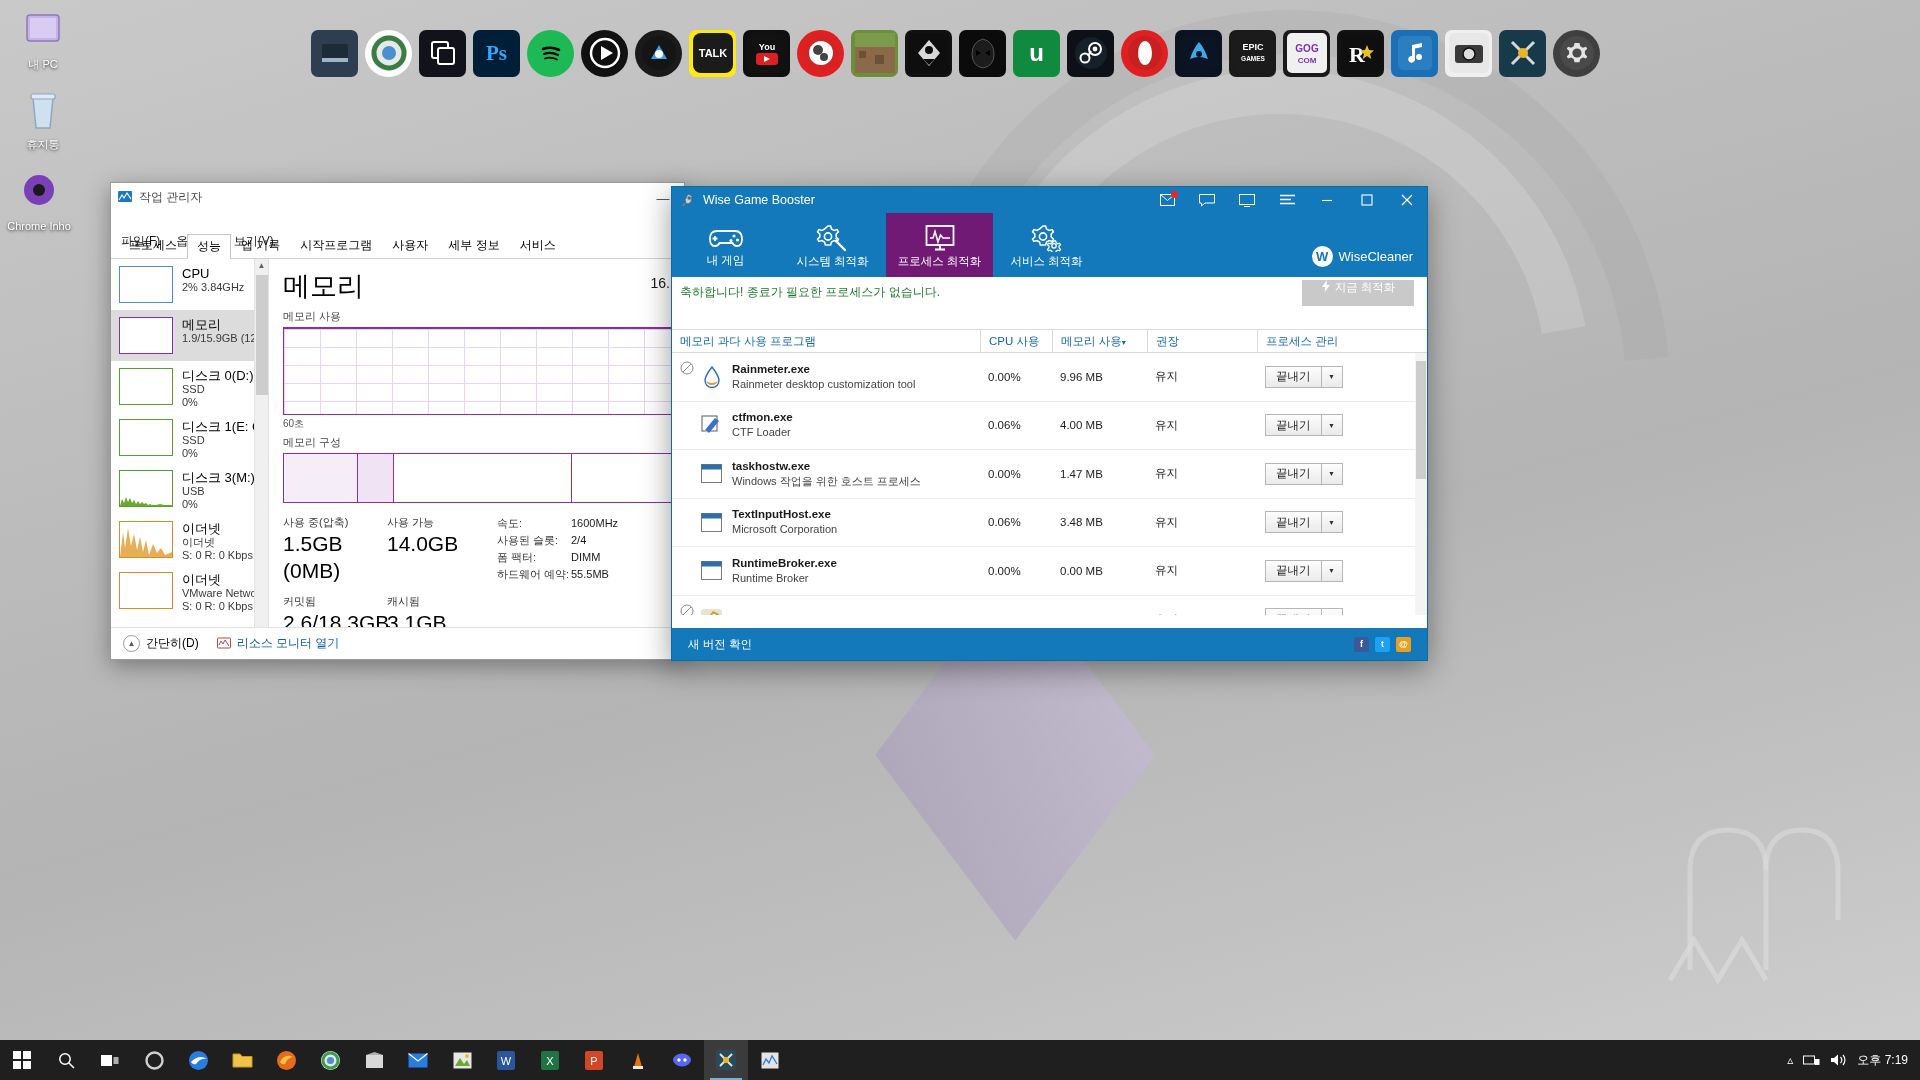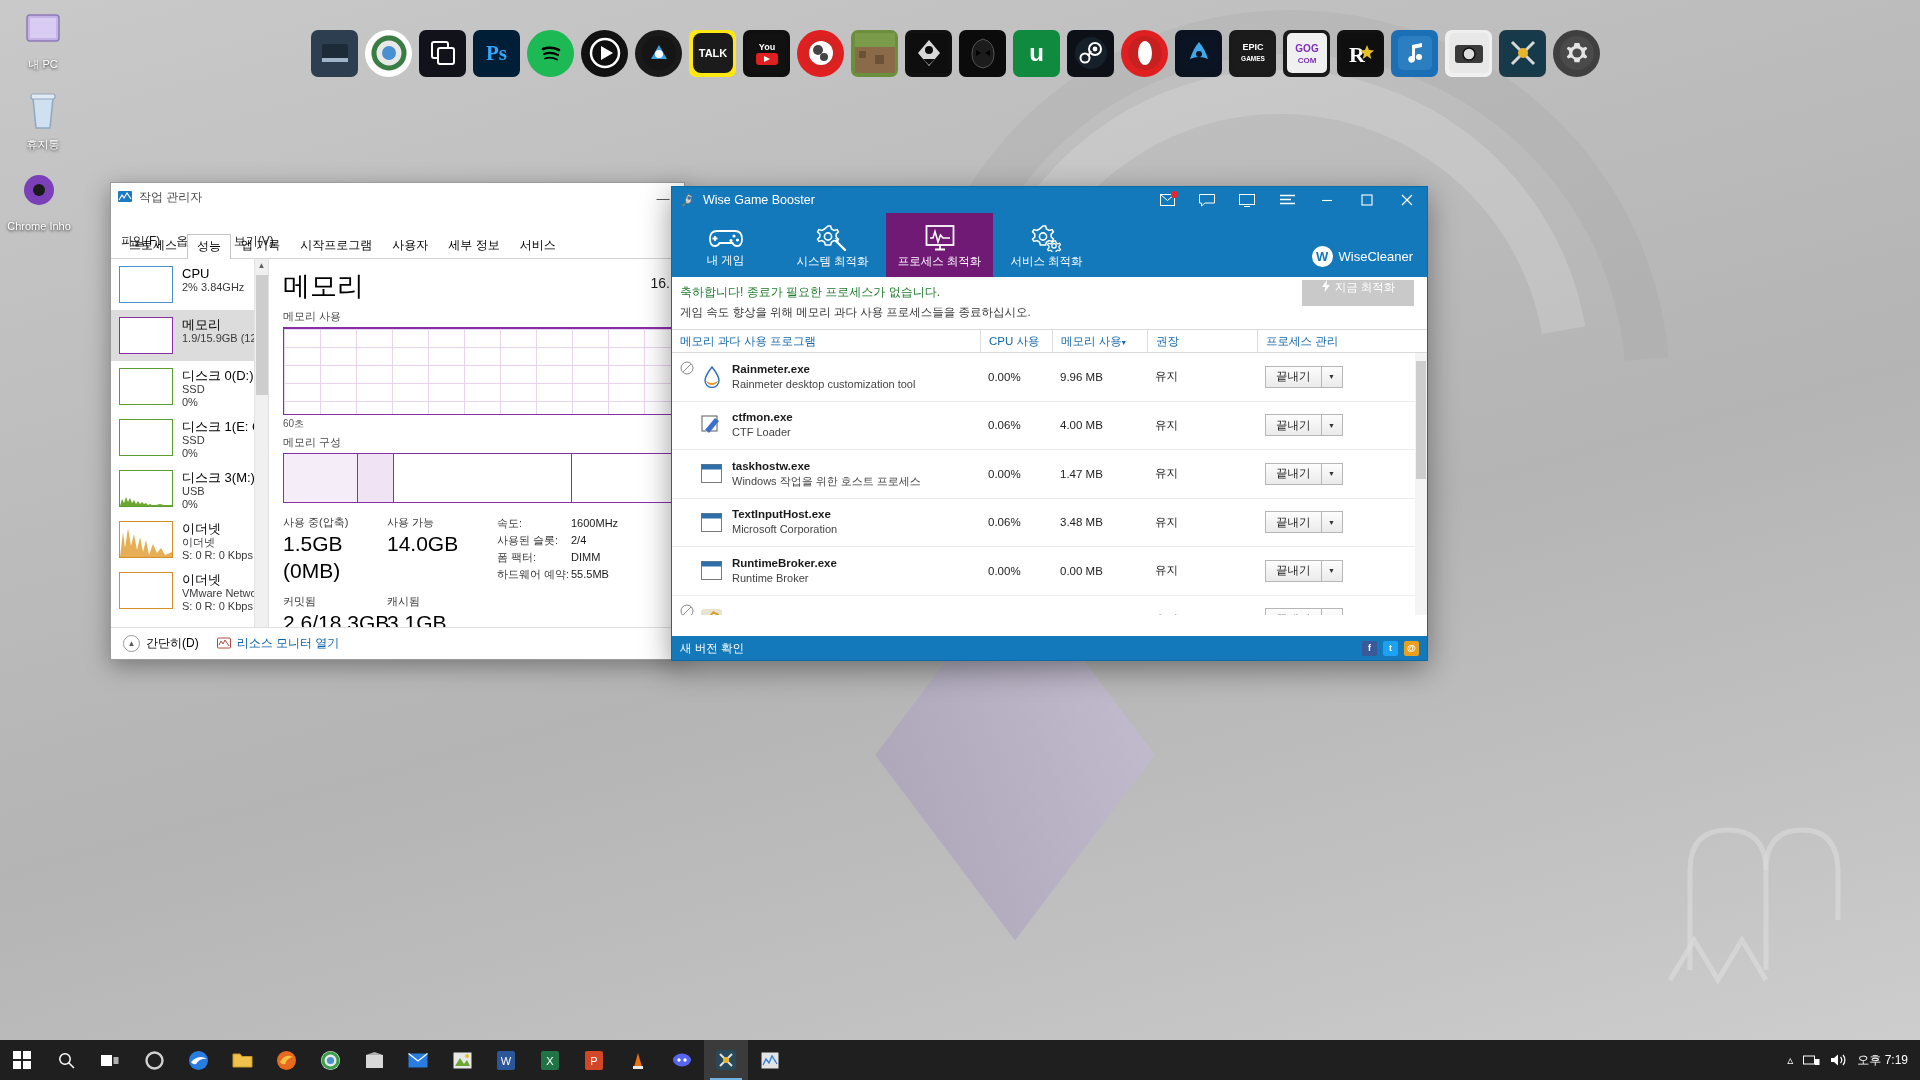--- a/index.html
+++ b/index.html
@@ -473,25 +473,25 @@
   }
   #wgb-vscroll .vt {
     position: absolute; top: 8px; left: 1px;
     width: 10px; height: 118px;
     background: #cdcdcd;
     cursor: pointer;
   }
   #wgb-foot {
     position: absolute;
     left: 0; bottom: 0;
-    width: 100%; height: 24px;
+    width: 100%; height: 32px;
     background: #1379ba;
     display: flex;
     align-items: center;
-    padding: 0 8px;
+    padding: 0 16px;
     color: #fff;
     font-size: 11.5px;
   }
   #wgb-foot .newver { cursor: pointer; }
   #wgb-social {
     margin-left: auto;
     display: flex;
     align-items: center;
     gap: 6px;
   }
@@ -963,21 +963,20 @@
       <span class="tlbl">서비스 최적화</span>
     </div>
     <div id="wgb-brand">
       <div class="bcirc">W</div>
       <div class="btxt">WiseCleaner</div>
     </div>
   </div>
 
   <div id="wgb-banner">
     <div class="b1">축하합니다! 종료가 필요한 프로세스가 없습니다.</div>
-    <div class="b2">게임 속도 향상을 위해 메모리 과다 사용 프로세스들을 종료하십시오.</div>
     <button id="wgb-optimize">
       <svg width="10" height="12" viewBox="0 0 10 12">
           <path d="M6 0 L1 7 H4.3 L3.6 12 L9 5 H5.6 Z" fill="#fff"></path>
         </svg>
       <span>지금 최적화</span>
     </button>
   </div>
 
   <div id="wgb-thead">
     <div class="c-name">메모리 과다 사용 프로그램</div>

